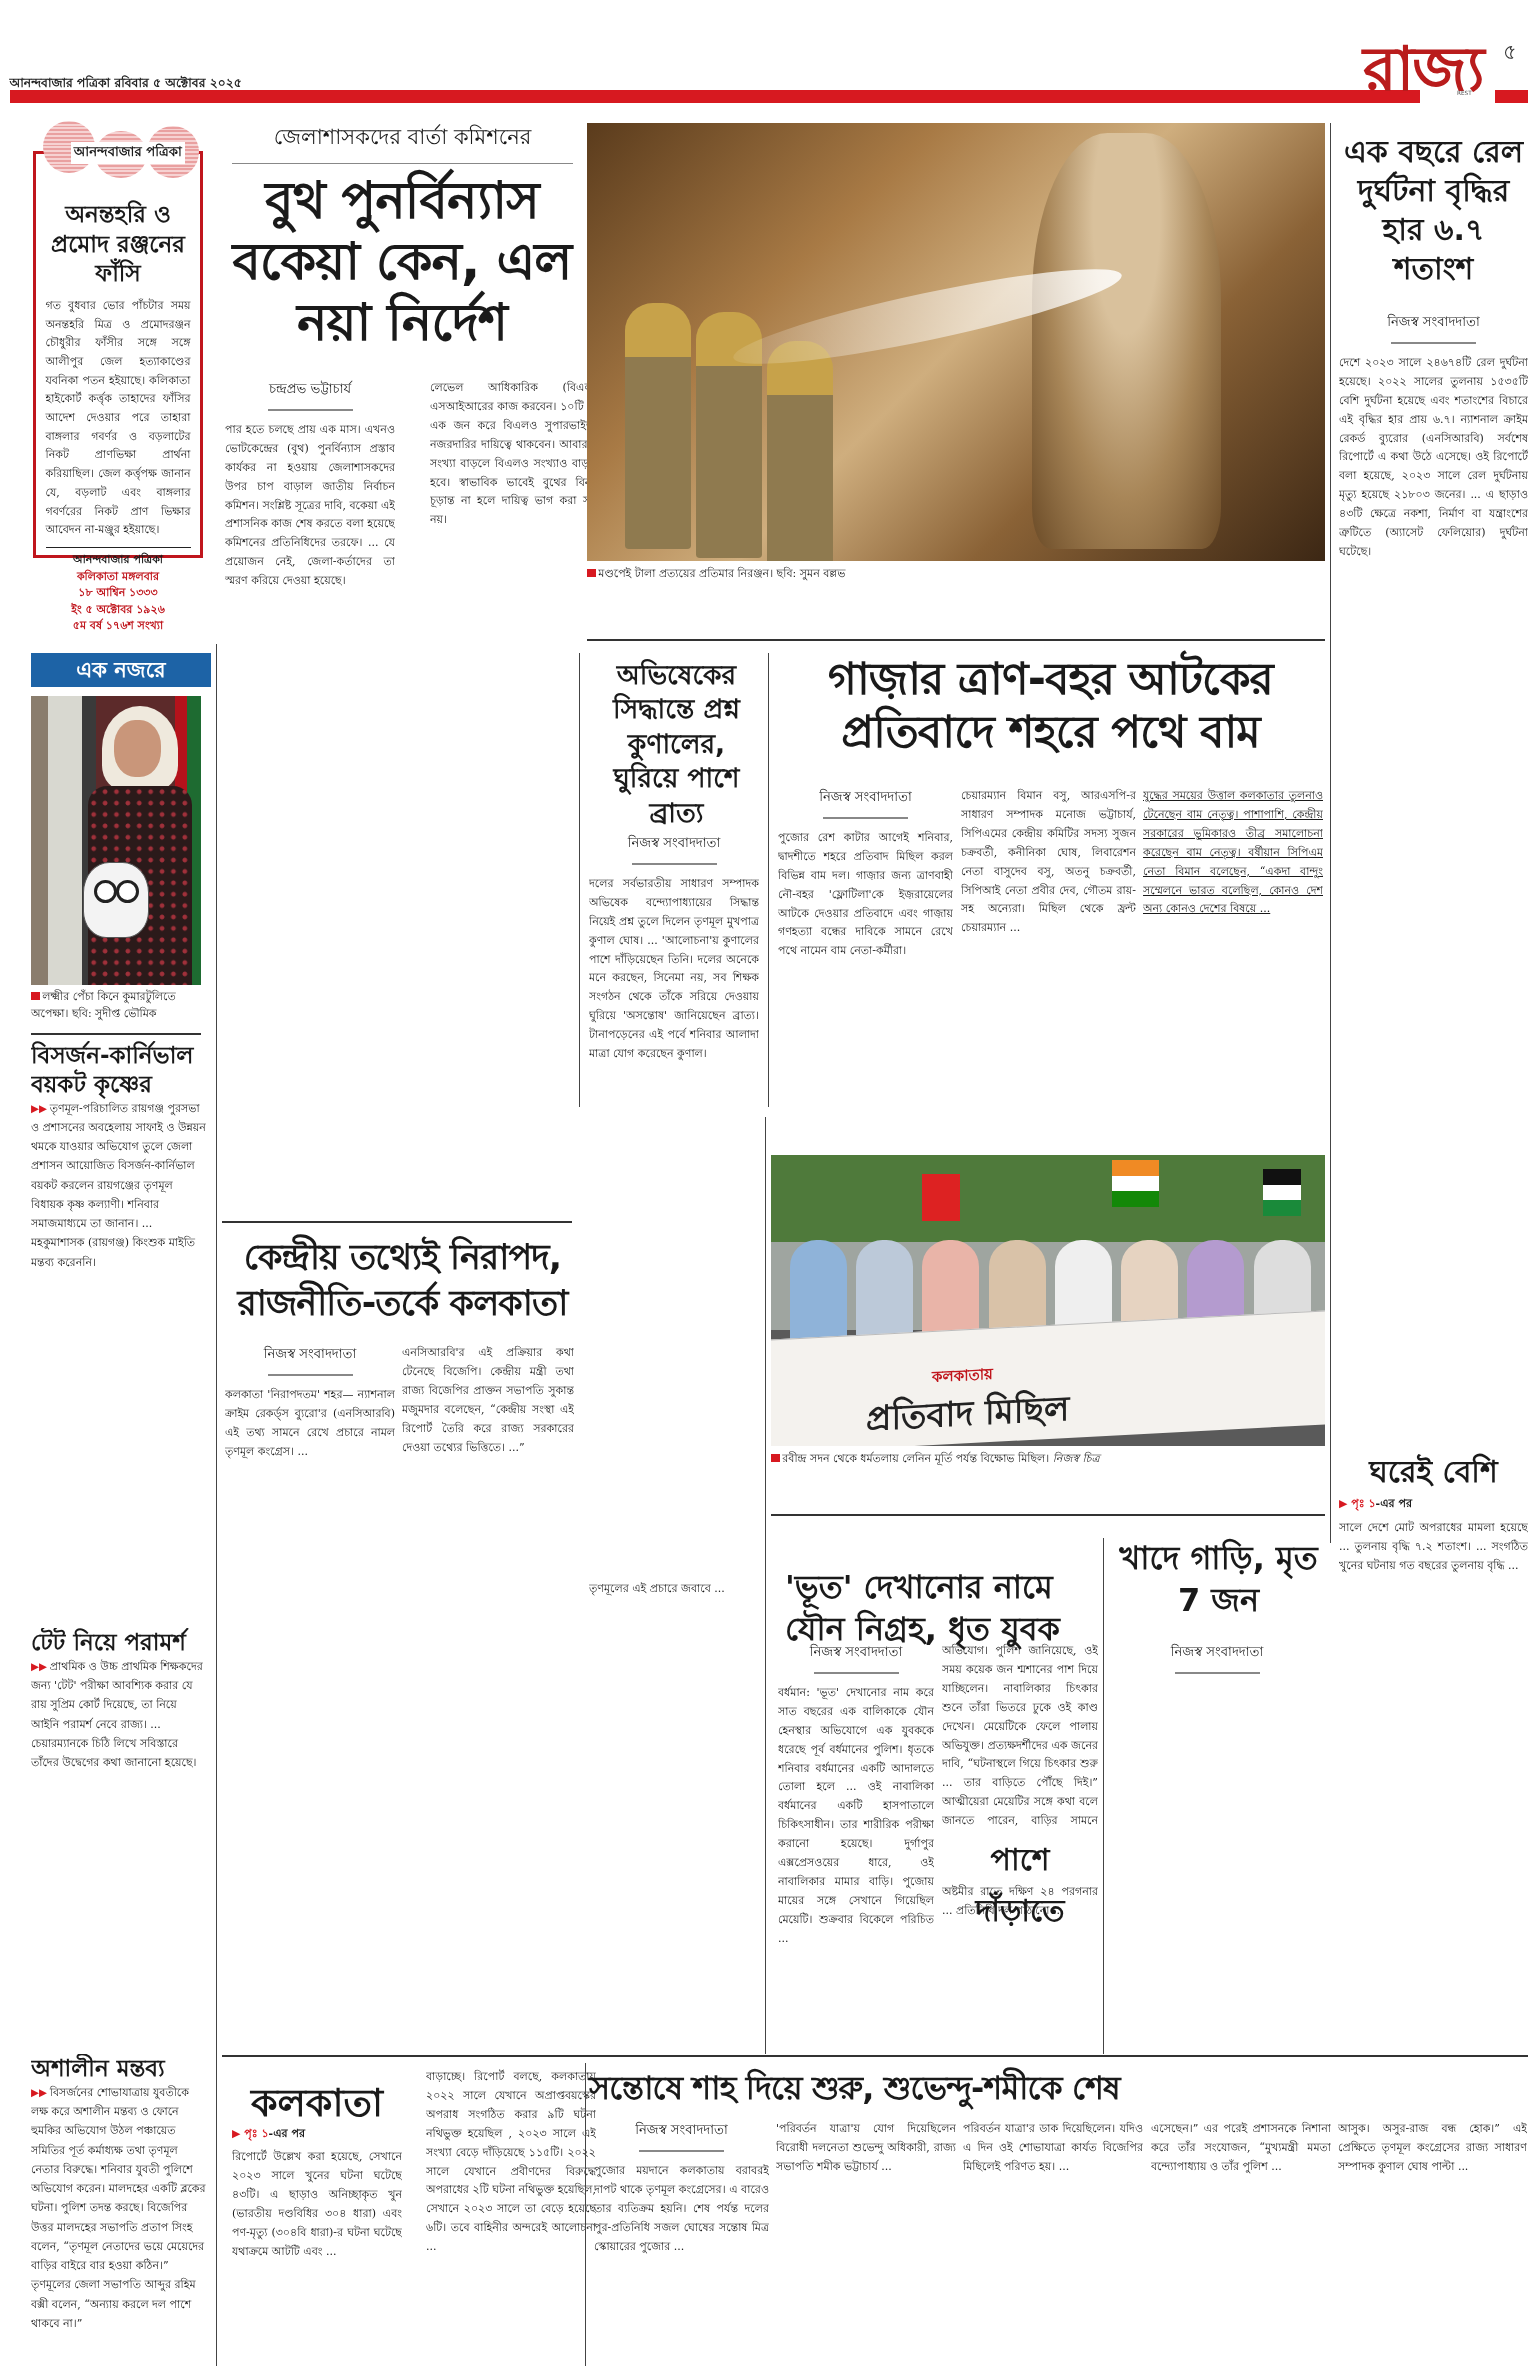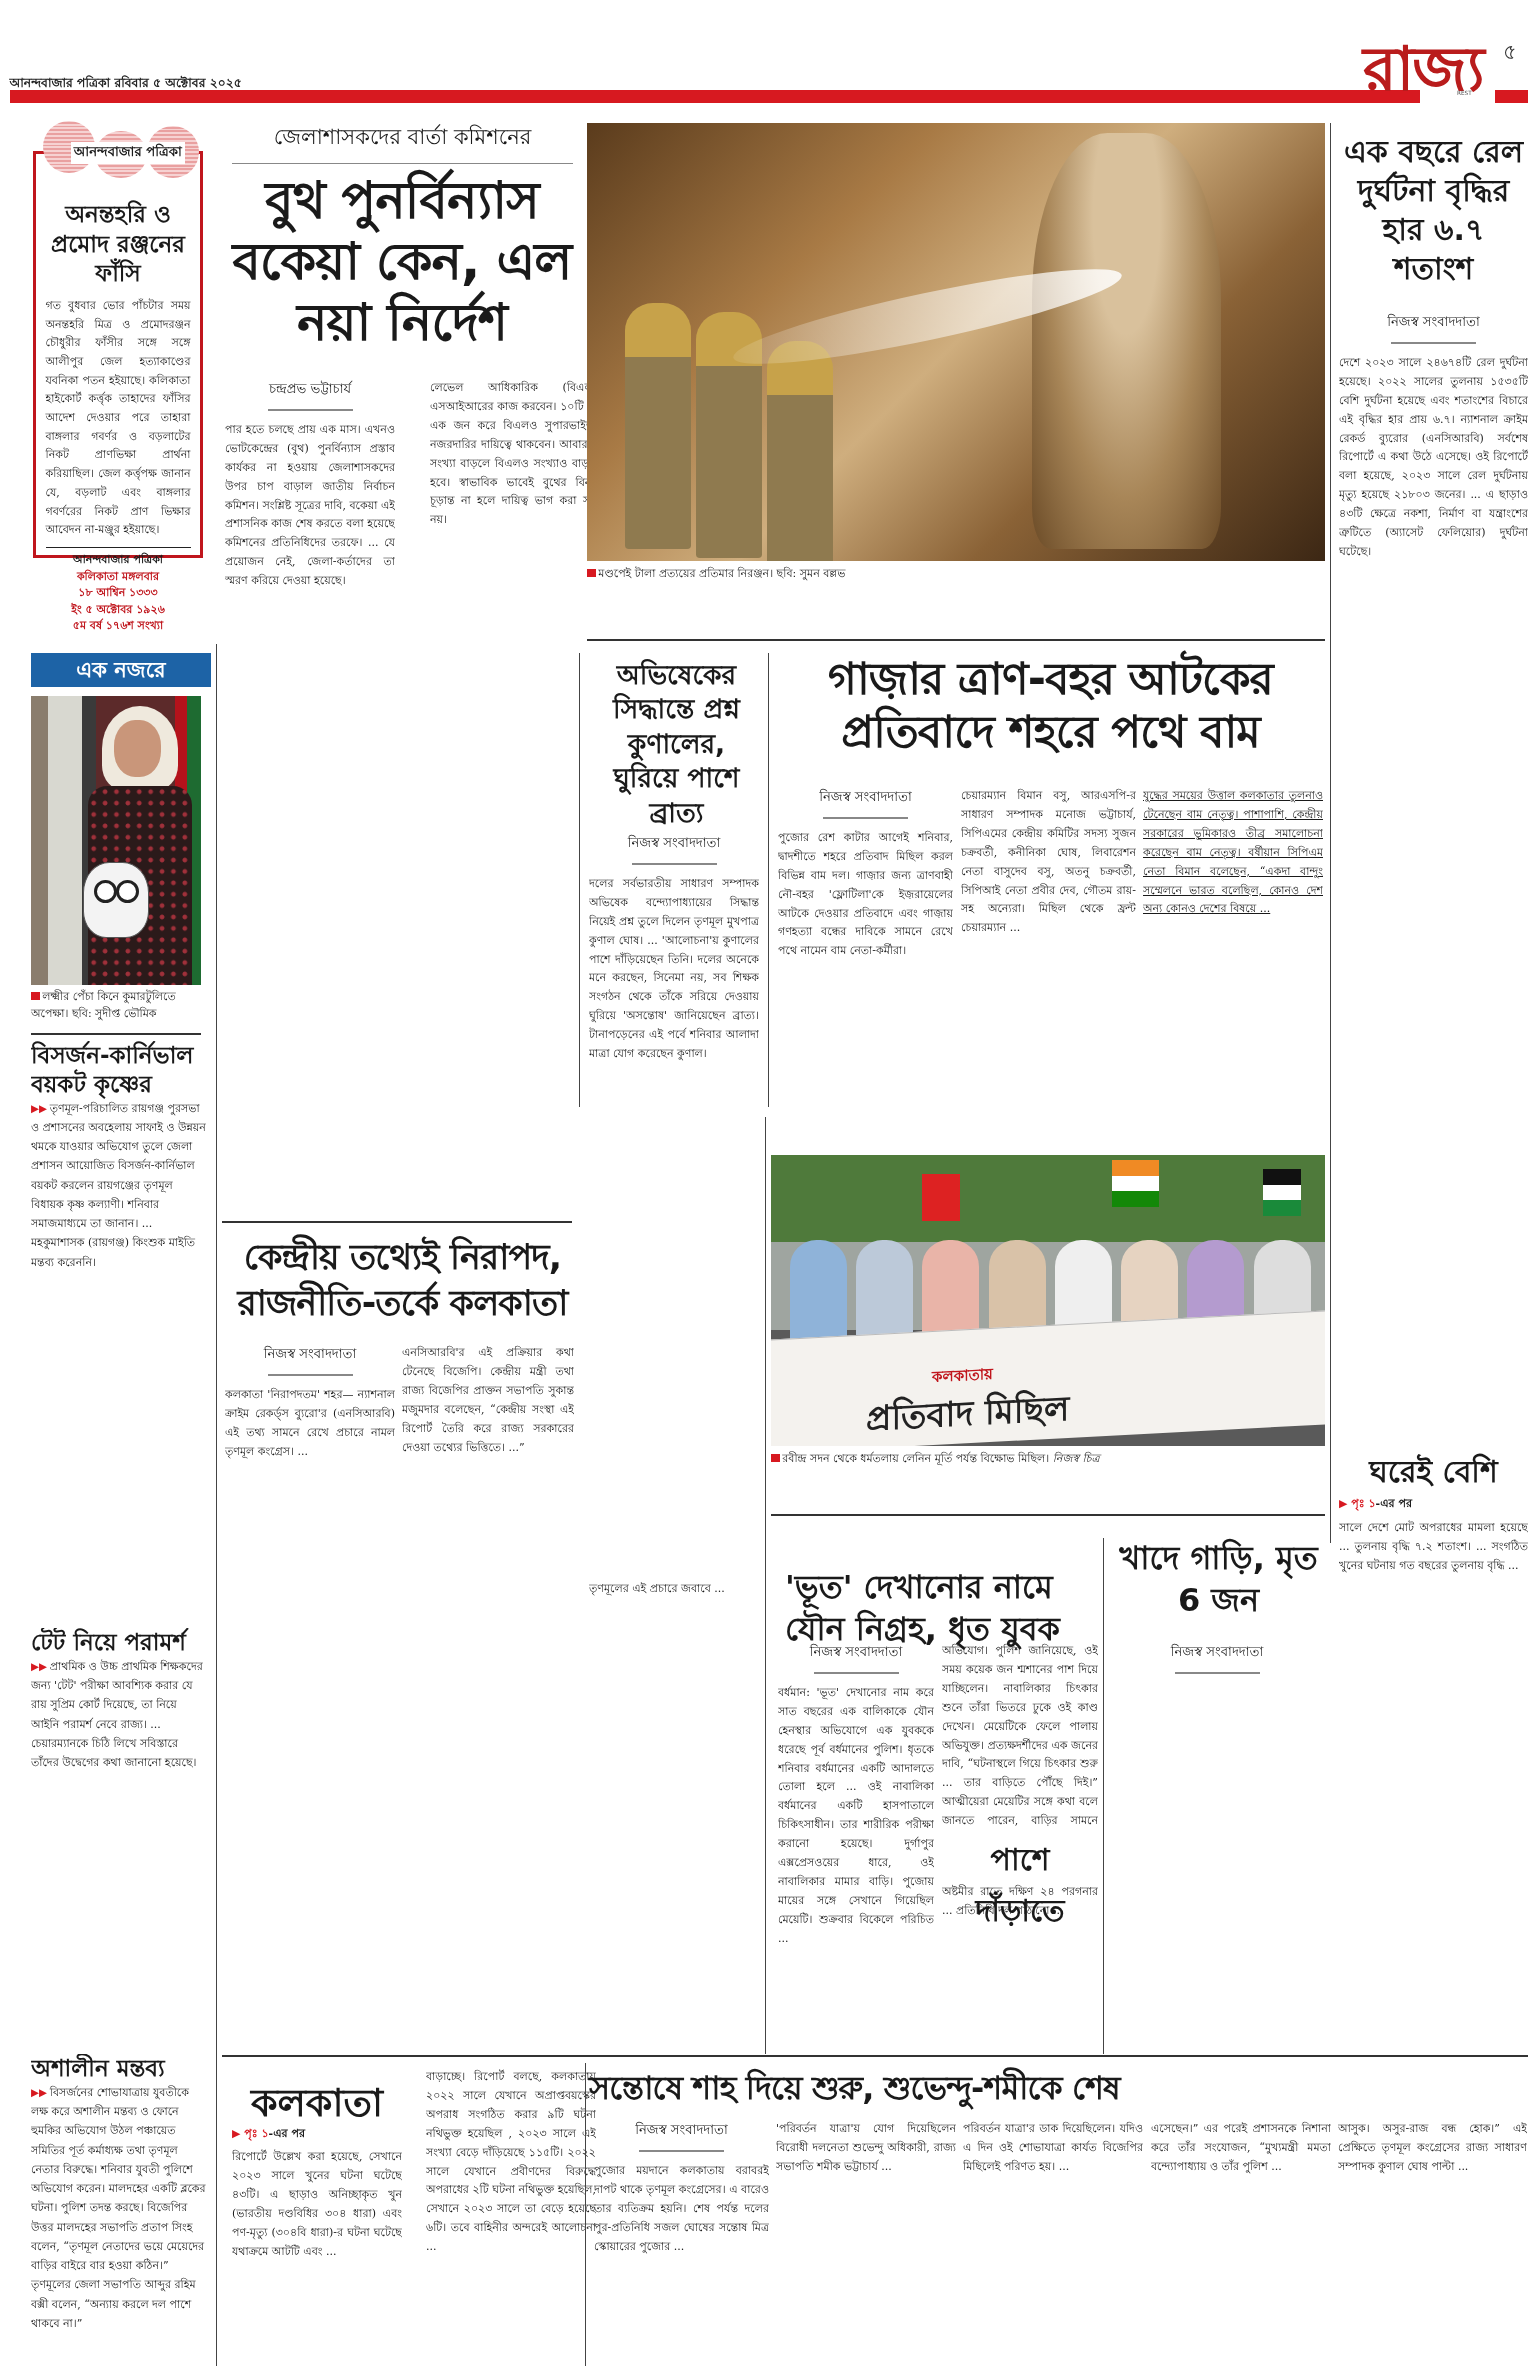--- a/index.html
+++ b/index.html
@@ -242,21 +242,21 @@
 </div>
 <div class="col" style="left:942px;top:1642px;width:156px;height:185px;">
   <div class="body-text">অভিযোগ। পুলিশ জানিয়েছে, ওই সময় কয়েক জন শ্মশানের পাশ দিয়ে যাচ্ছিলেন। নাবালিকার চিৎকার শুনে তাঁরা ভিতরে ঢুকে ওই কাণ্ড দেখেন। মেয়েটিকে ফেলে পালায় অভিযুক্ত। প্রত্যক্ষদর্শীদের এক জনের দাবি, “ঘটনাস্থলে গিয়ে চিৎকার শুরু ... তার বাড়িতে পৌঁছে দিই।” আত্মীয়েরা মেয়েটির সঙ্গে কথা বলে জানতে পারেন, বাড়ির সামনে থেকেই ধৃত তাকে প্রতিমা নিরঞ্জন দেখানোর নাম করে তুলে নিয়ে যায়। ...</div>
 </div>
 
 <div class="abs paase-head" style="left:942px;width:156px;">পাশে দাঁড়াতে</div>
 <div class="col" style="left:942px;top:1883px;width:156px;height:166px;">
   <div class="body-text">অষ্টমীর রাতে দক্ষিণ ২৪ পরগনার ... প্রতিনিধি দল পাঠানো ...</div>
 </div>
 
-<div class="abs car-head">খাদে গাড়ি, মৃত 6 জন</div>
+<div class="abs car-head">খাদে গাড়ি, মৃত 7 জন</div>
 <div class="col" style="left:1112px;top:1642px;width:210px;height:407px;">
   <div class="byline">নিজস্ব সংবাদদাতা</div>
   <div class="byline-rule"></div>
 </div>
 
 <div class="abs hrule" style="left:222px;top:2055px;width:1306px;"></div>
 
 <div class="abs kolkata-head">কলকাতা</div>
 <div class="abs cont" style="left:232px;top:2125px;">
   <span class="red">▶ </span><span class="red">পৃঃ ১</span><span>-এর পর</span>

